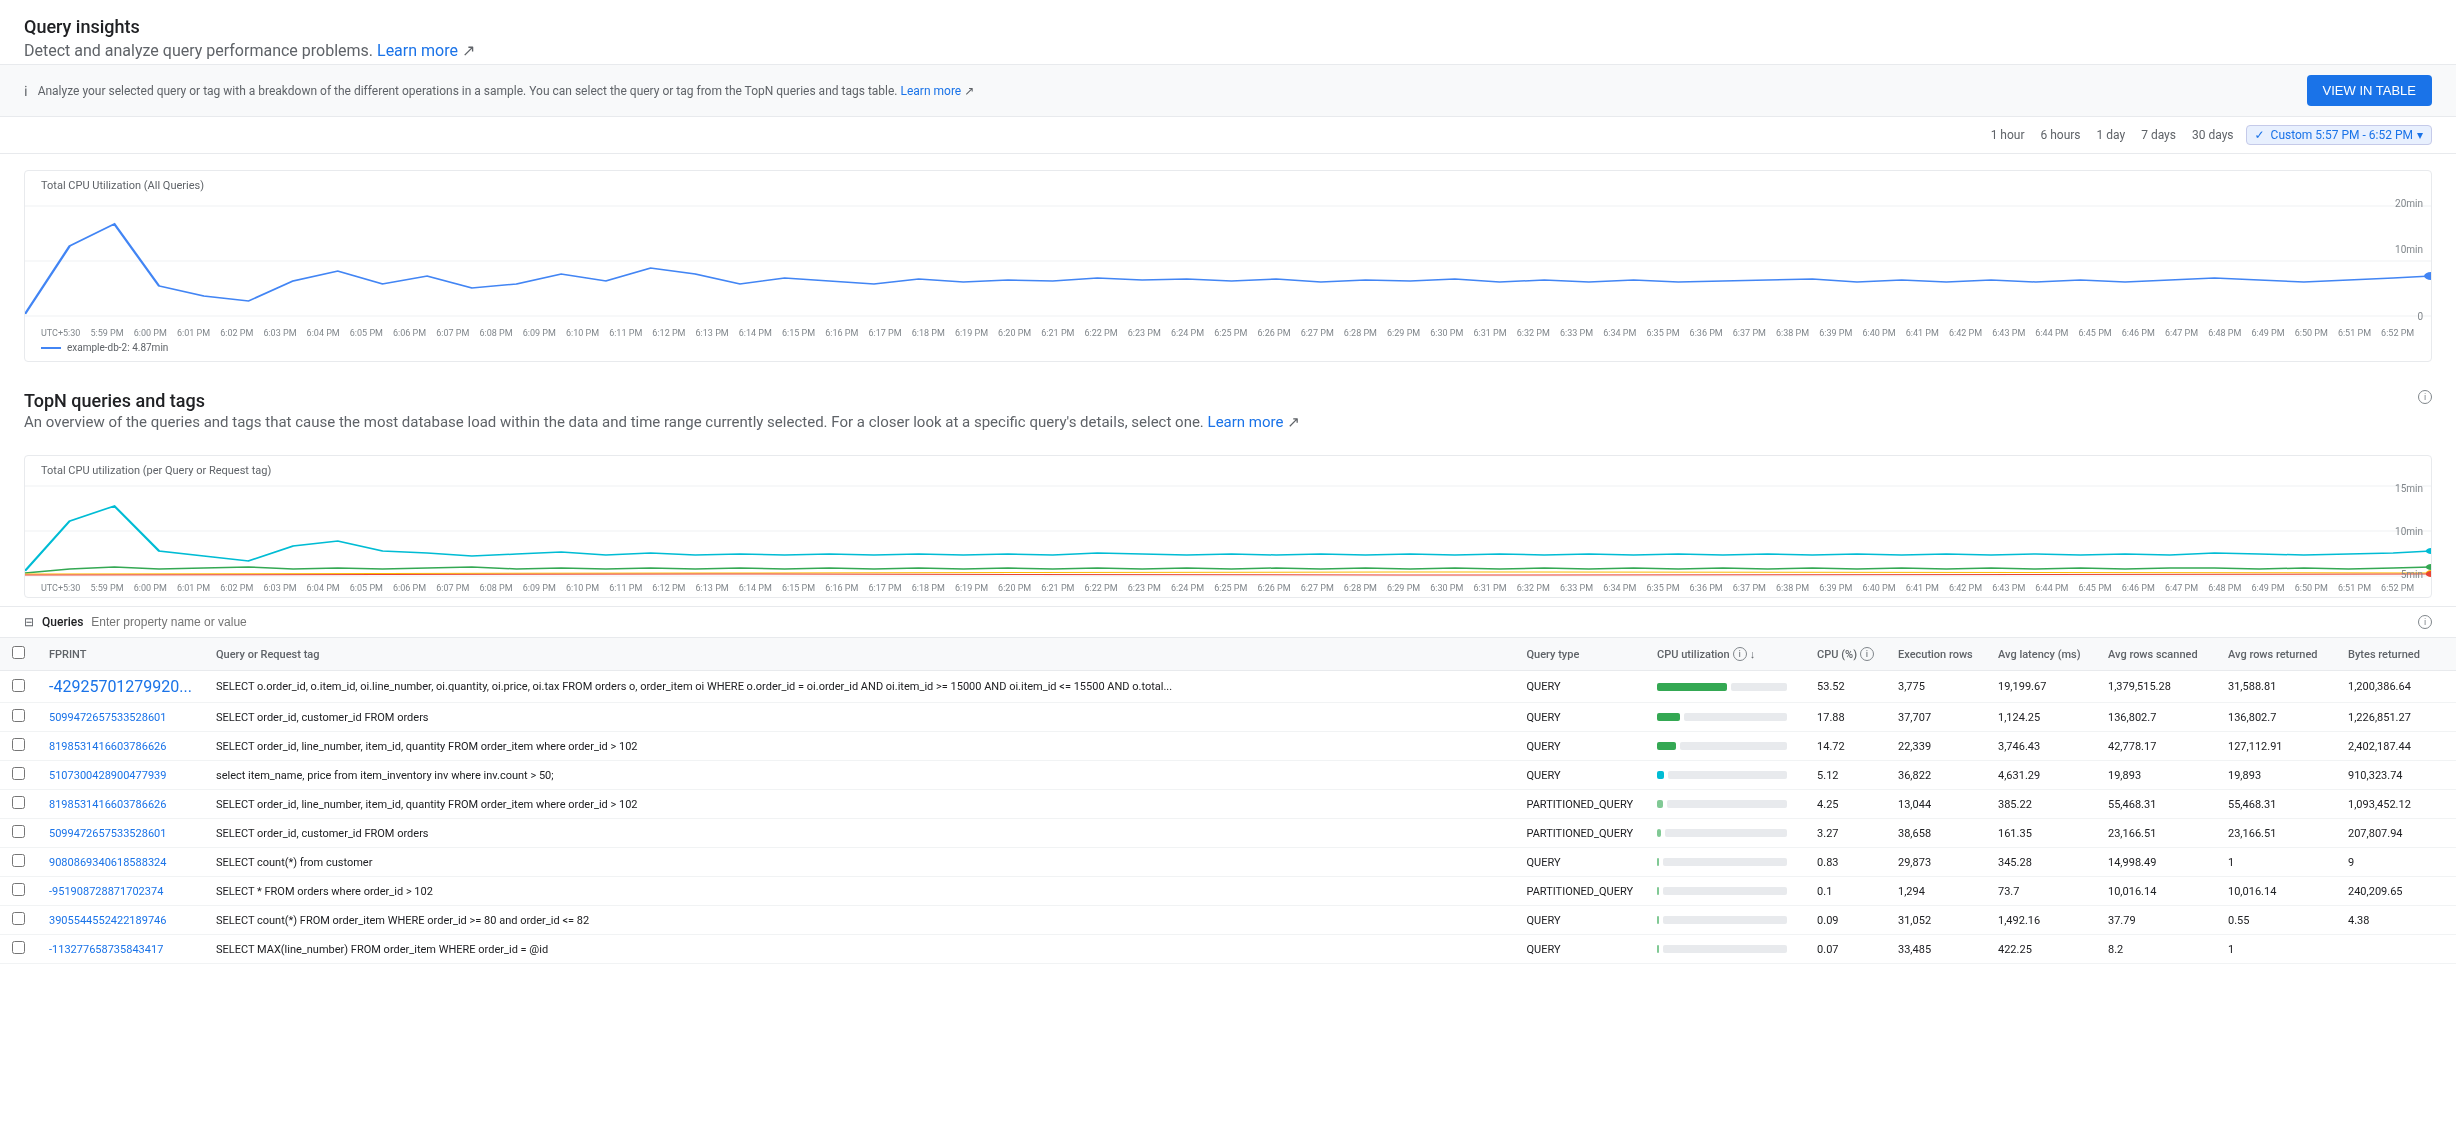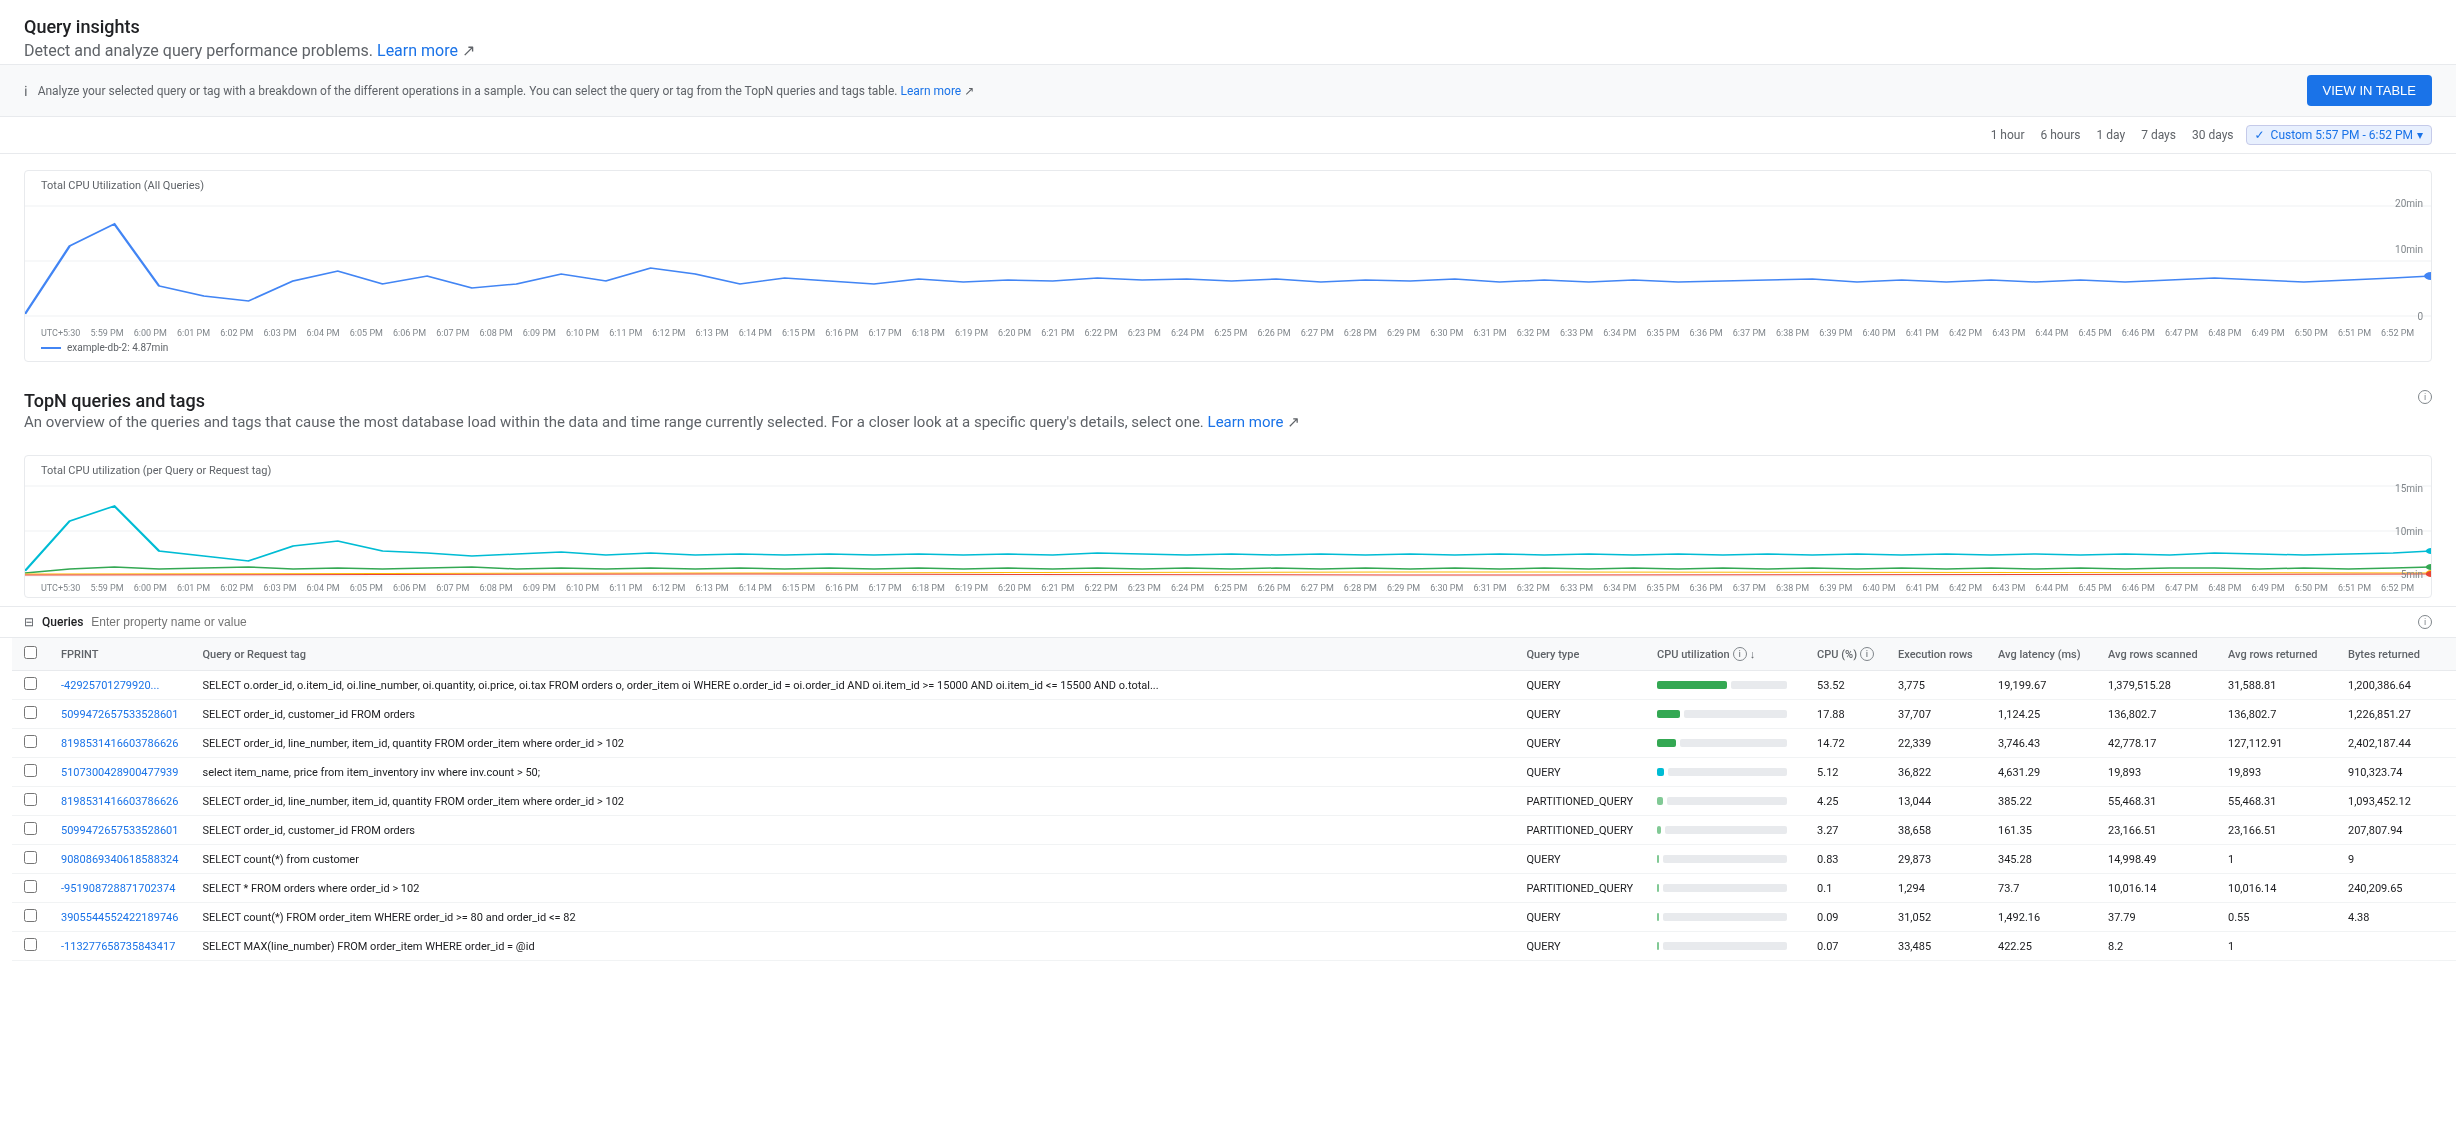--- a/index.html
+++ b/index.html
@@ -33,21 +33,21 @@
     .chart-y-0 { bottom: 4px; }
     .chart-x-labels { display: flex; justify-content: space-between; padding: 2px 16px 0; font-size: 9px; color: #80868b; overflow: hidden; }
     .chart-legend { display: flex; align-items: center; gap: 6px; padding: 4px 16px; font-size: 10px; color: #5f6368; }
     .legend-line { width: 20px; height: 2px; background: #4285f4; display: inline-block; }
 
     .filter-bar { display: flex; align-items: center; gap: 8px; padding: 8px 24px; border-top: 1px solid #e8eaed; border-bottom: 1px solid #e8eaed; }
     .filter-icon { font-size: 12px; color: #5f6368; }
     .filter-input { border: none; outline: none; font-size: 12px; color: #5f6368; flex: 1; background: transparent; }
     .filter-info-icon { margin-left: auto; color: #5f6368; cursor: pointer; }
 
-    .table-container { width: 100%; overflow-x: auto; padding-left: 12px; }
+    .table-container { width: 100%; overflow-x: auto; }
     table { width: 100%; border-collapse: collapse; font-size: 11px; }
     thead tr { background: #f8f9fa; border-bottom: 1px solid #e8eaed; }
     th { padding: 8px 12px; text-align: left; font-weight: 500; color: #5f6368; font-size: 11px; white-space: nowrap; }
     td { padding: 6px 12px; border-bottom: 1px solid #f1f3f4; color: #202124; font-size: 11px; white-space: nowrap; }
     .col-check { width: 32px; }
     .col-fprint { width: 140px; }
     .col-query { max-width: 320px; overflow: hidden; text-overflow: ellipsis; }
     .col-type { width: 130px; }
     .col-cpu-util { width: 160px; }
     .col-cpu-pct { width: 80px; }
@@ -387,21 +387,21 @@
         </th>
         <th class="col-bytes">
           <span>Bytes returned</span>
         </th>
       </tr>
     </thead>
     <tbody id="table-body">
     <tr>
     <td><input type="checkbox" style=""></td>
     <td class="col-fprint">
-      <a href="#" style="font-size:11px;">-42925701279920...</a>
+      <a href="#" style="font-size:16px;">-42925701279920...</a>
     </td>
     <td class="col-query" style="max-width:320px;overflow:hidden;text-overflow:ellipsis;font-size:11px;">SELECT o.order_id, o.item_id, oi.line_number, oi.quantity, oi.price, oi.tax FROM orders o, order_item oi WHERE o.order_id = oi.order_id AND oi.item_id &gt;= 15000 AND oi.item_id &lt;= 15500 AND o.total...</td>
     <td class="col-type">QUERY</td>
     <td class="col-cpu-util">
       <div style="display:flex;align-items:center;gap:4px;width:130px;">
         <div style="height:8px;background:#34a853;width:53.52%;border-radius:2px;min-width:2px;"></div>
         <div style="flex:1;height:8px;background:#e8eaed;border-radius:2px;"></div>
       </div>
     </td>
     <td class="col-cpu-pct">53.52</td>

